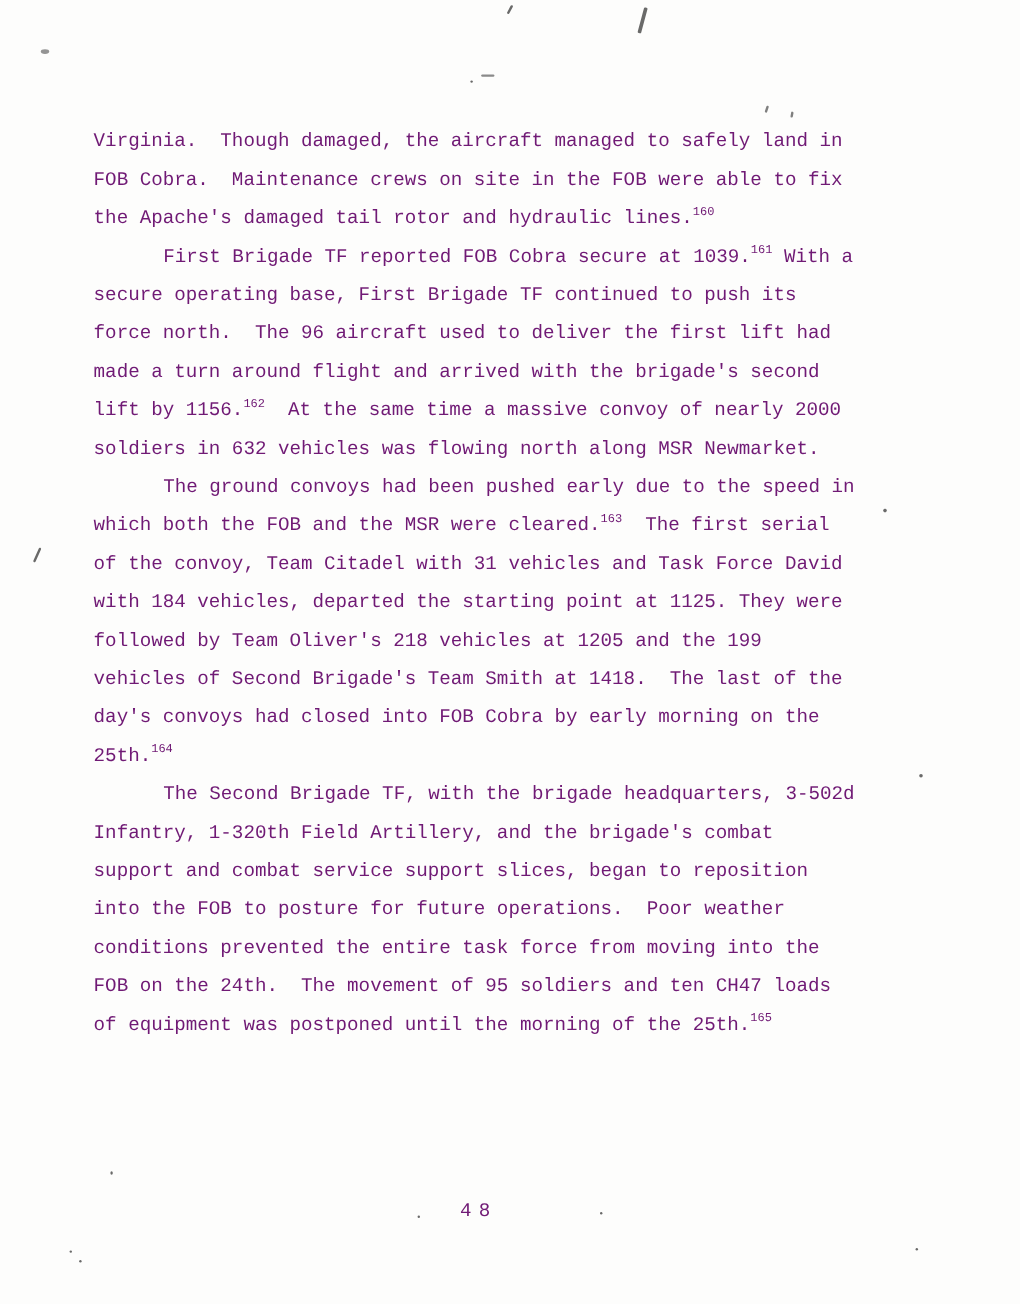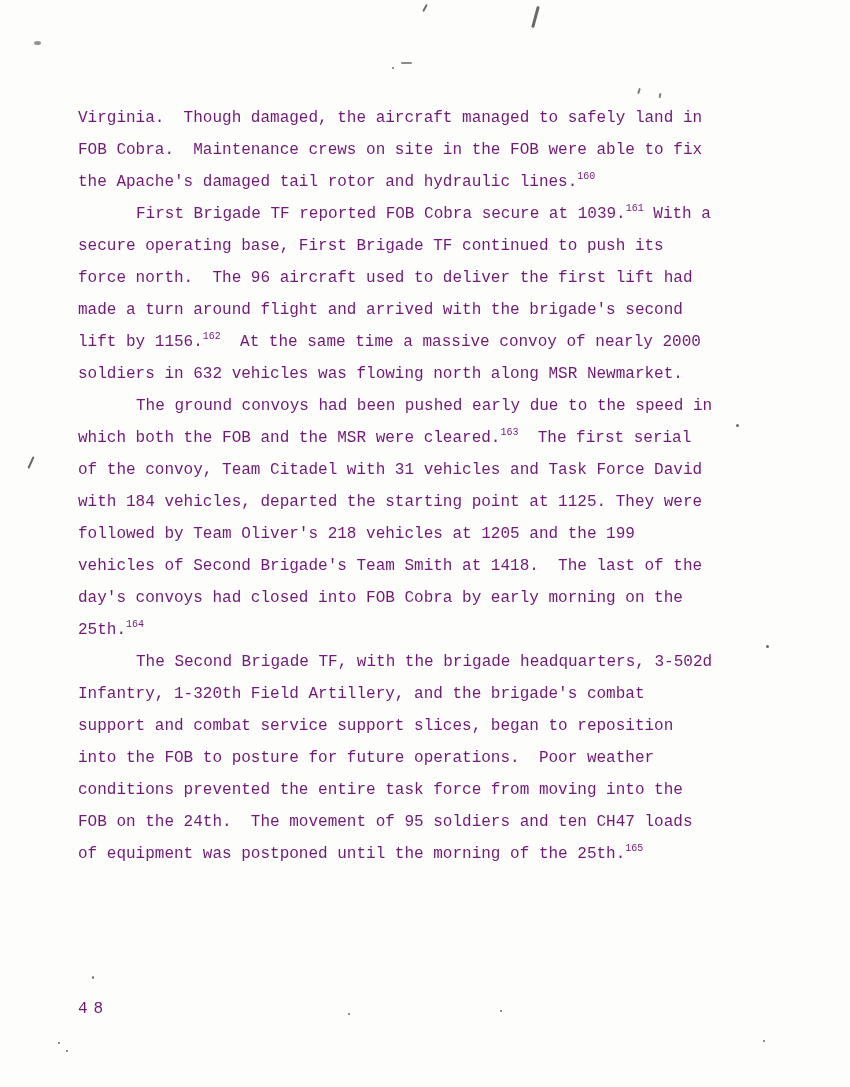--- a/index.html
+++ b/index.html
@@ -29,21 +29,21 @@
   .fn{
     font-size:10px;
     line-height:0;
     vertical-align:7px;
     letter-spacing:0;
   }
   .page-number{
     position:absolute;
     left:78px;top:1000px;
     width:642px;
-    text-align:left;
+    text-align:center;
     font-size:16px;
     letter-spacing:6px;
   }
   
   .artifact{position:absolute;background:#2b2b2b;opacity:.7;border-radius:1px}
   .a-slash-tr{left:534px;top:6px;width:3px;height:22px;transform:rotate(15deg)}
   .a-tick-top{left:424px;top:4px;width:2px;height:8px;transform:rotate(28deg)}
   .a-smudge-left{left:34px;top:41px;width:7px;height:4px;border-radius:50%;opacity:.5}
   .a-dash-top{left:401px;top:62px;width:11px;height:2px;opacity:.55}
   .a-dot-top{left:392px;top:67px;width:2px;height:2px;border-radius:50%}

